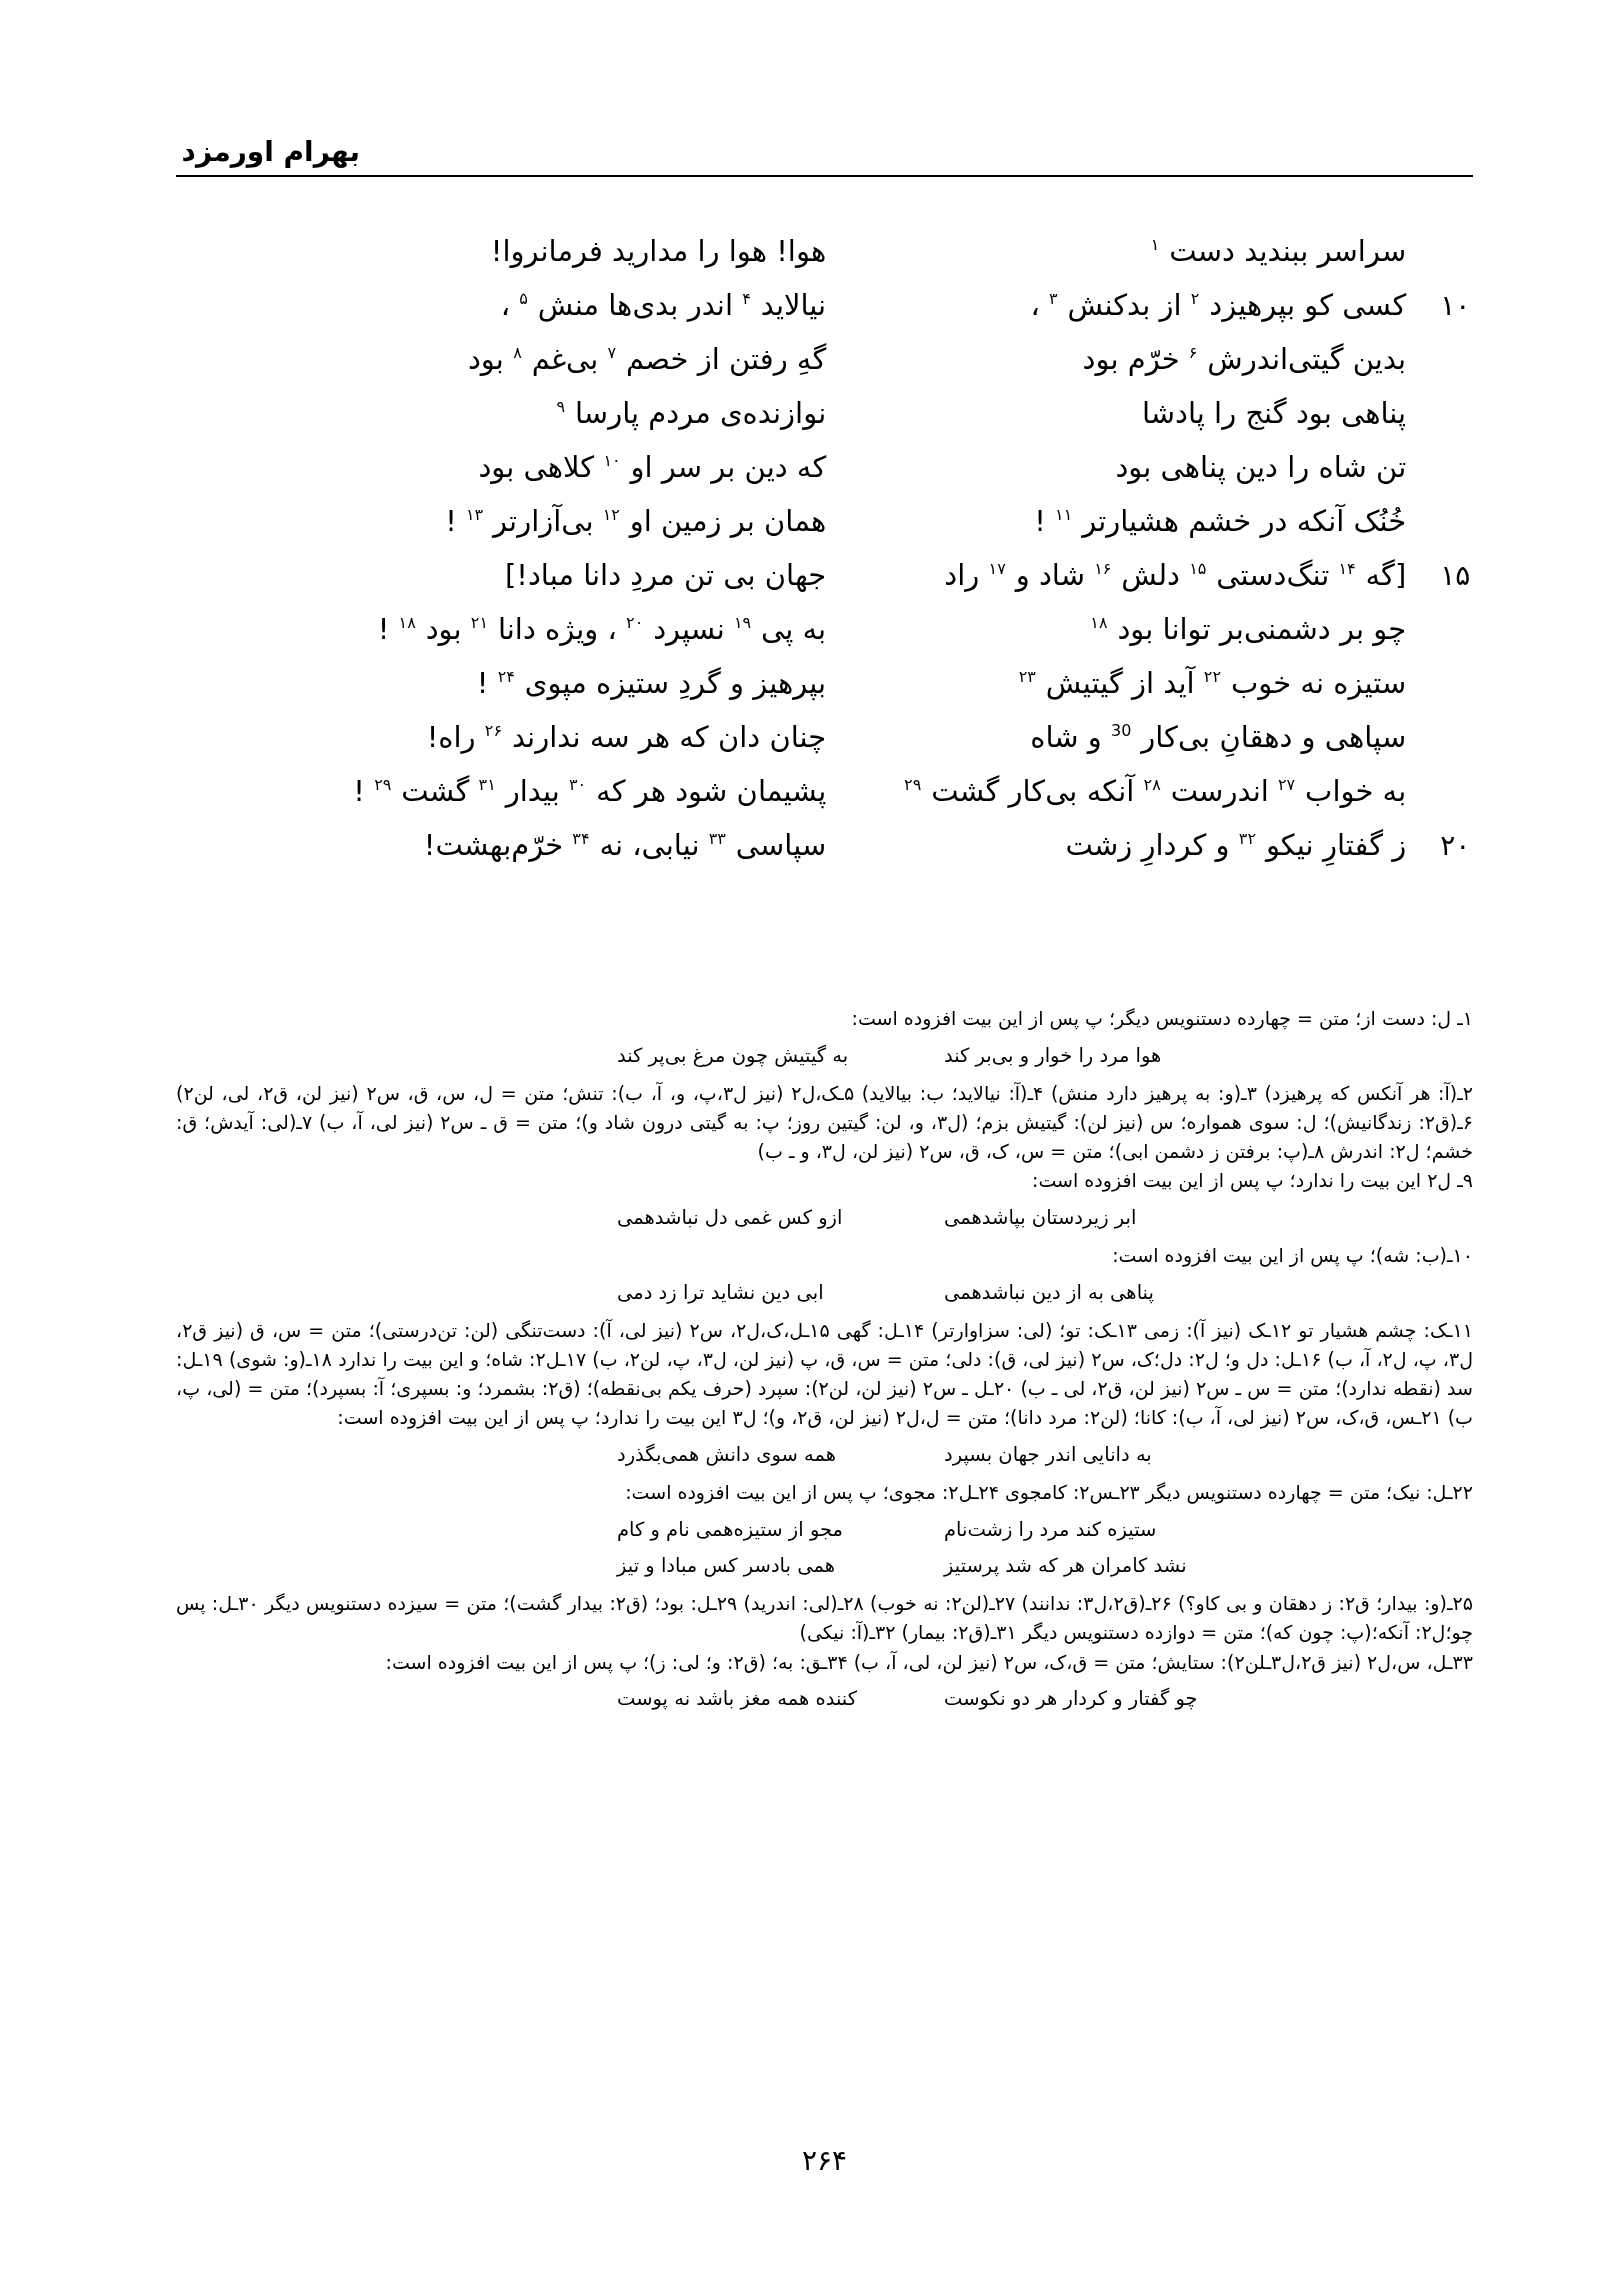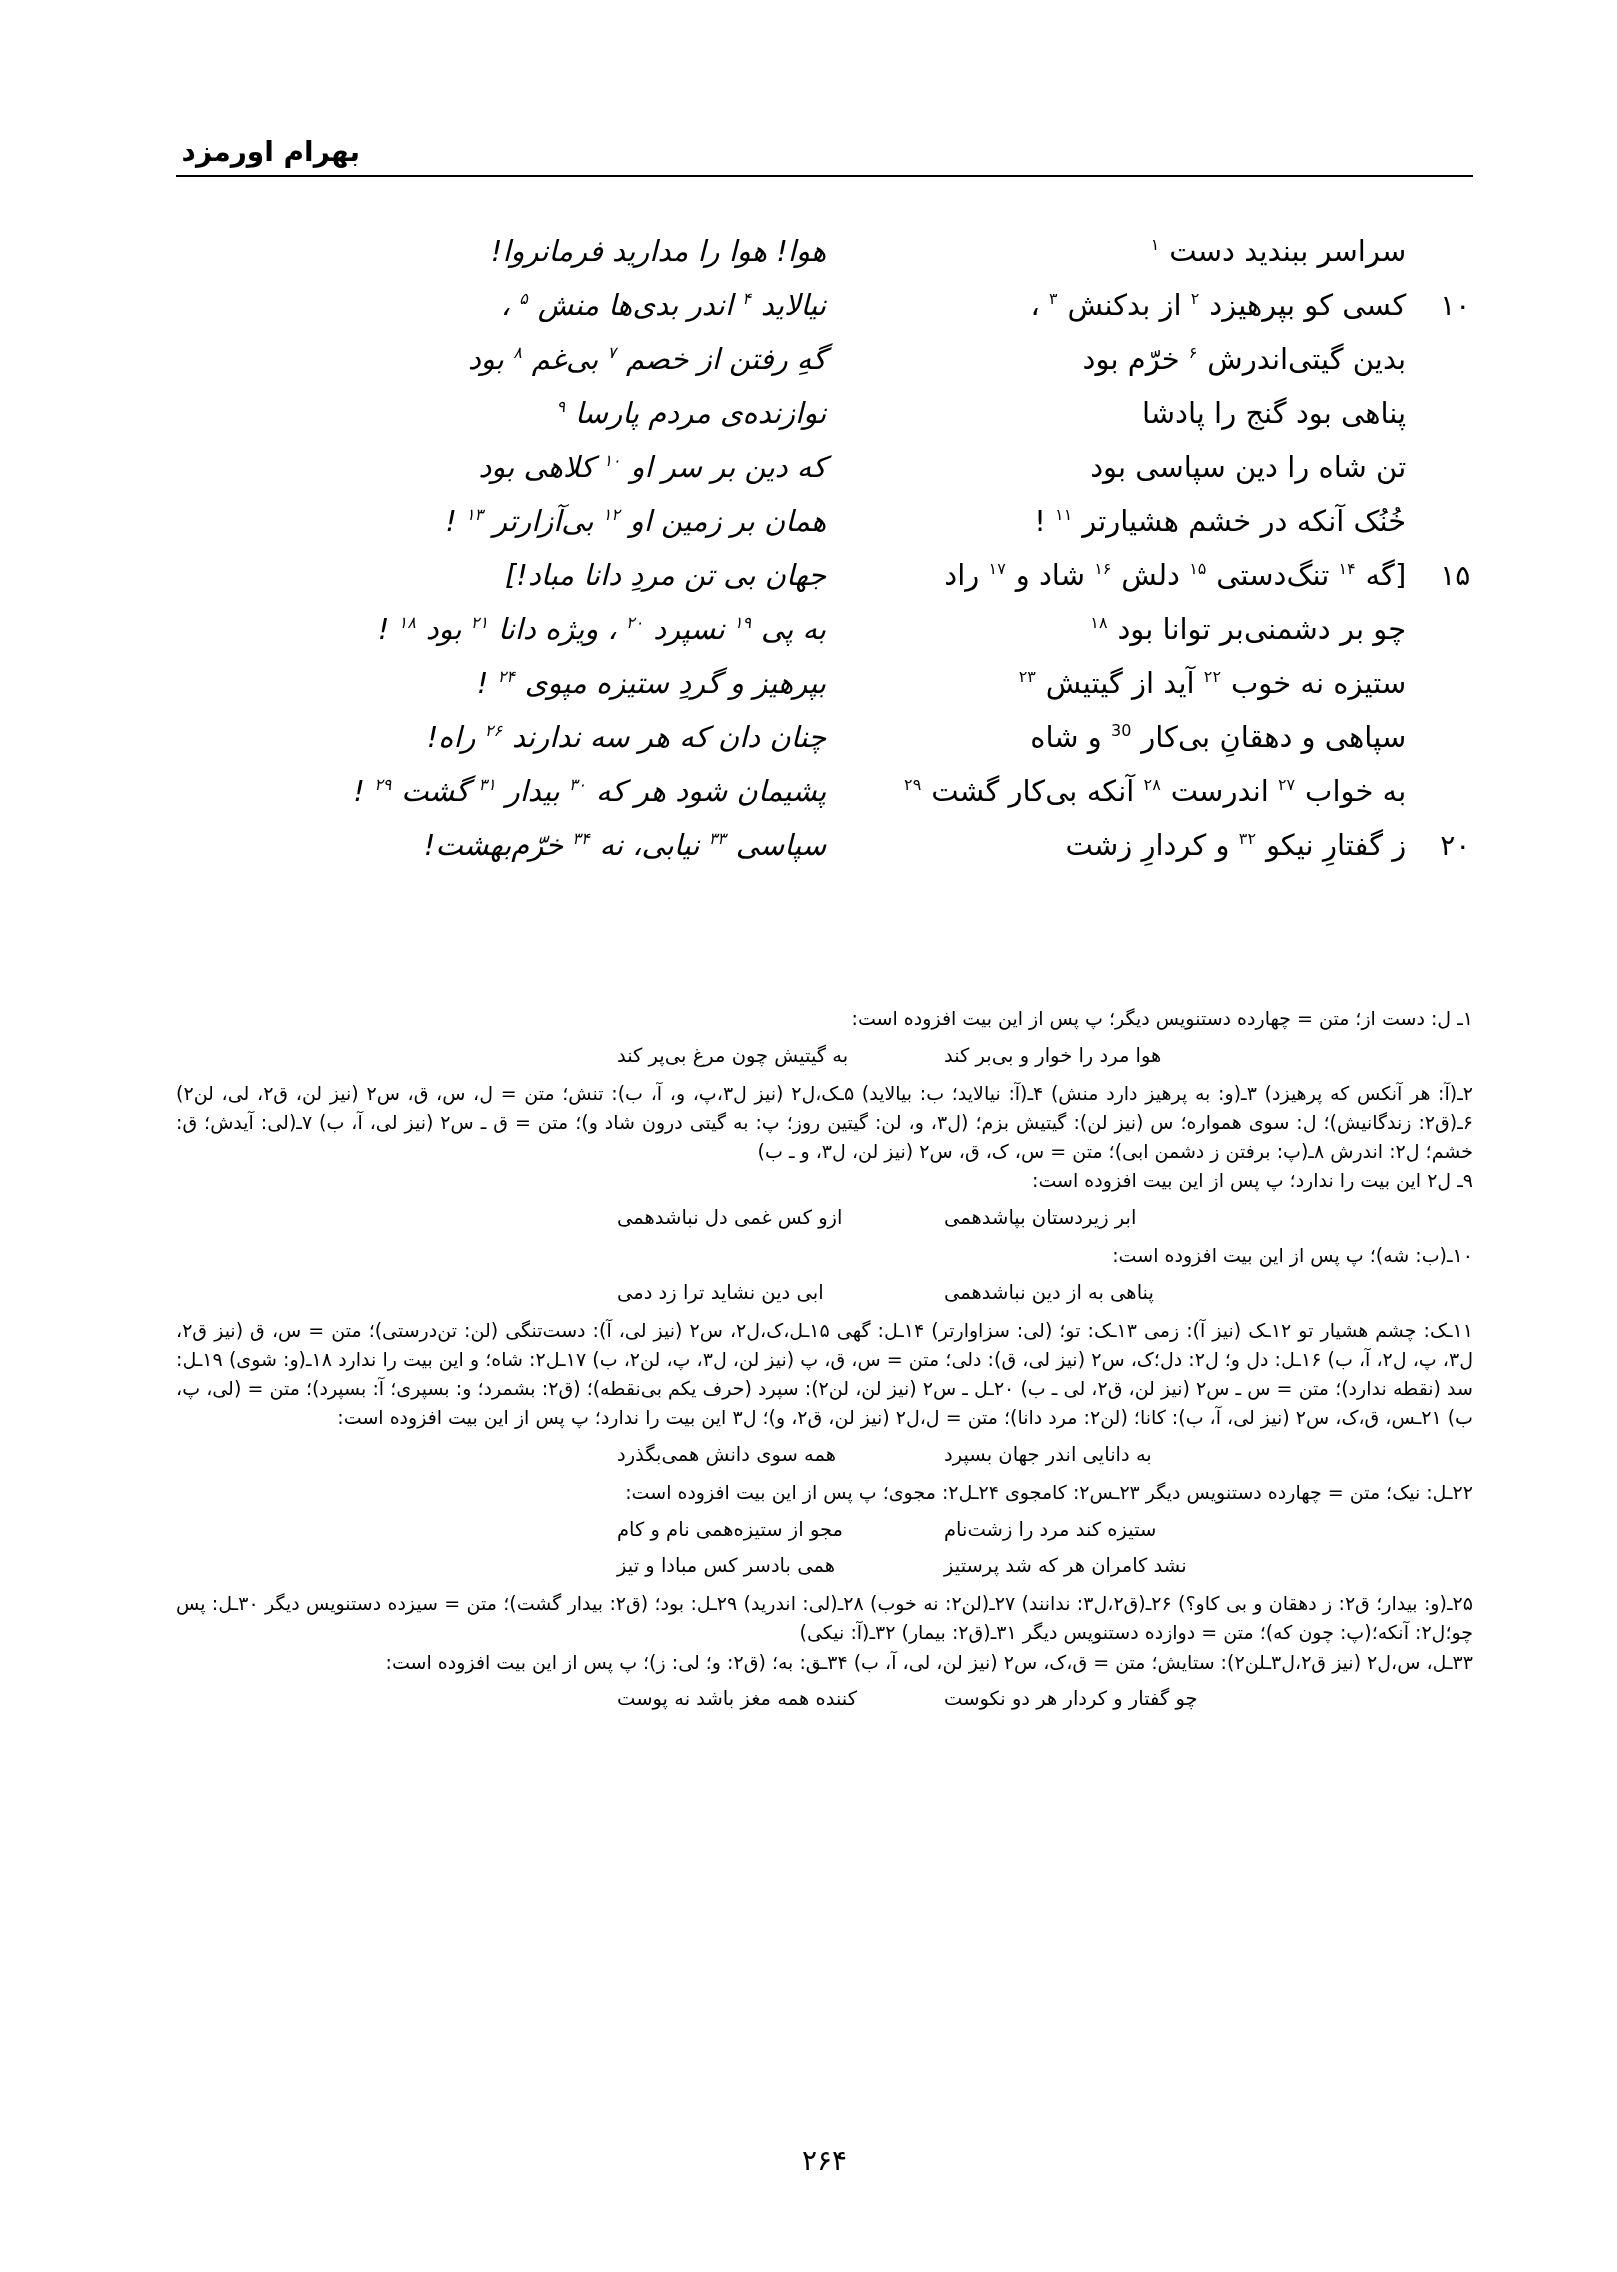--- a/index.html
+++ b/index.html
@@ -75,21 +75,20 @@
     justify-content: space-between;
   }
   .hemistich.first {
     flex: 0 0 566px;
     width: 566px;
     padding-left: 14px;
   }
   .hemistich.second {
     flex: 0 0 584px;
     width: 584px;
-    font-style: italic;
   }
   .hemistich > span {
     display: inline-block;
   }
   sup.fn {
     font-size: 16px;
     vertical-align: super;
     line-height: 0;
     margin-right: 0.7px;
     font-weight: normal;
@@ -184,21 +183,21 @@
         <div class="hemistich first">
           <span><span>پناهی بود گنج را پادشا</span></span>
         </div>
         <div class="hemistich second">
           <span><span>نوازنده‌ی مردم پارسا</span> <sup class="fn">۹</sup></span>
         </div>
       </div>
       <div class="verse-row">
         <div class="verse-num"></div>
         <div class="hemistich first">
-          <span><span>تن شاه را دین سپاسی بود</span></span>
+          <span><span>تن شاه را دین پناهی بود</span></span>
         </div>
         <div class="hemistich second">
           <span><span>که دین بر سر او</span> <sup class="fn">۱۰</sup> <span>کلاهی بود</span></span>
         </div>
       </div>
       <div class="verse-row">
         <div class="verse-num"></div>
         <div class="hemistich first">
           <span><span>خُنُک آنکه در خشم هشیارتر</span> <sup class="fn">۱۱</sup> <span>!</span></span>
         </div>

